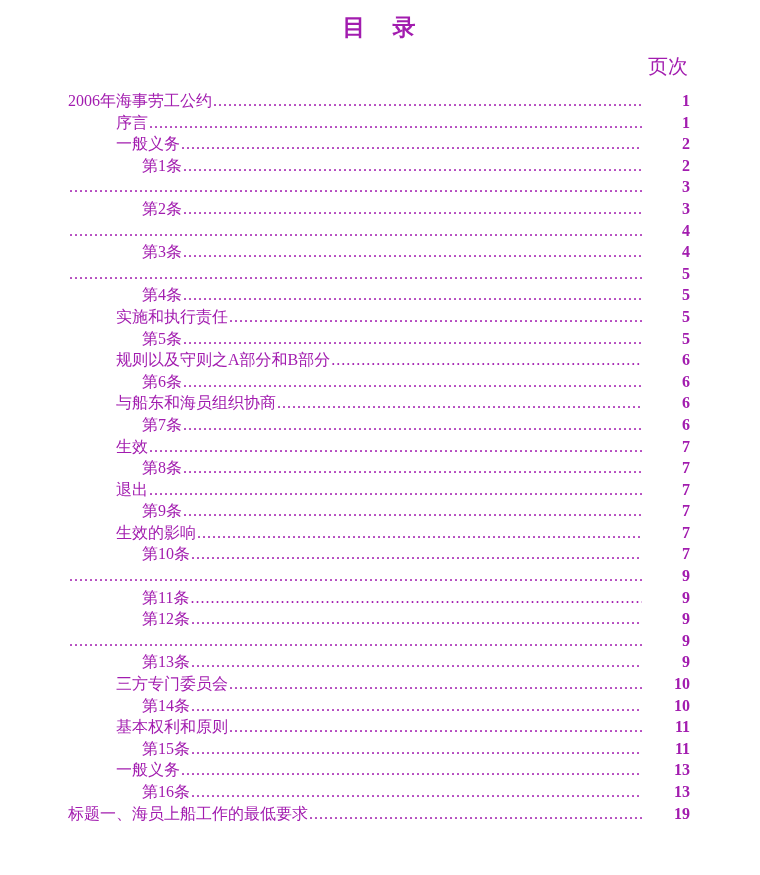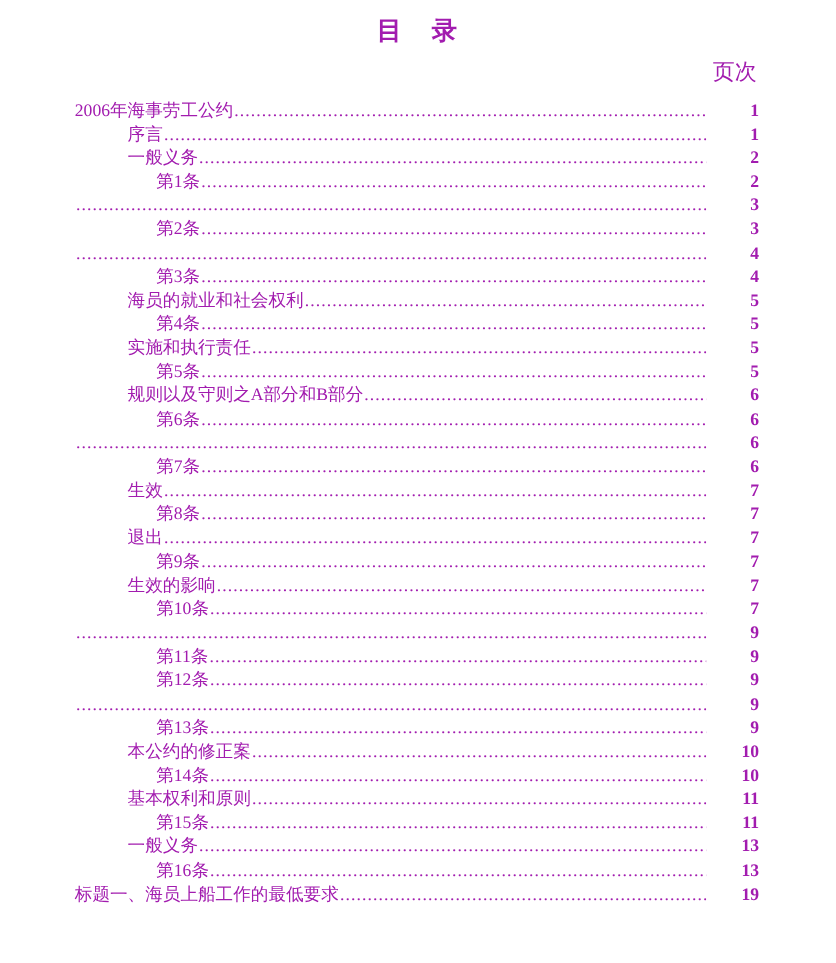--- a/index.html
+++ b/index.html
@@ -110,21 +110,20 @@
       <div class="toc-row lvl-1">
     <span class="dots"></span>
     <span class="pagenum">4</span>
   </div>
       <div class="toc-row lvl-2">
     <span class="entry-label">第3条</span>
     <span class="dots"></span>
     <span class="pagenum">4</span>
   </div>
       <div class="toc-row lvl-1">
-    <span class="entry-label">海员的就业和社会权利</span>
     <span class="dots"></span>
     <span class="pagenum">5</span>
   </div>
       <div class="toc-row lvl-2">
     <span class="entry-label">第4条</span>
     <span class="dots"></span>
     <span class="pagenum">5</span>
   </div>
       <div class="toc-row lvl-1">
     <span class="entry-label">实施和执行责任</span>
@@ -140,20 +139,21 @@
     <span class="entry-label">规则以及守则之A部分和B部分</span>
     <span class="dots"></span>
     <span class="pagenum">6</span>
   </div>
       <div class="toc-row lvl-2">
     <span class="entry-label">第6条</span>
     <span class="dots"></span>
     <span class="pagenum">6</span>
   </div>
       <div class="toc-row lvl-1">
+    <span class="entry-label">与船东和海员组织协商</span>
     <span class="dots"></span>
     <span class="pagenum">6</span>
   </div>
       <div class="toc-row lvl-2">
     <span class="entry-label">第7条</span>
     <span class="dots"></span>
     <span class="pagenum">6</span>
   </div>
       <div class="toc-row lvl-1">
     <span class="entry-label">生效</span>
@@ -202,21 +202,21 @@
       <div class="toc-row lvl-1">
     <span class="dots"></span>
     <span class="pagenum">9</span>
   </div>
       <div class="toc-row lvl-2">
     <span class="entry-label">第13条</span>
     <span class="dots"></span>
     <span class="pagenum">9</span>
   </div>
       <div class="toc-row lvl-1">
-    <span class="entry-label">本公约的修正案</span>
+    <span class="entry-label">三方专门委员会</span>
     <span class="dots"></span>
     <span class="pagenum">10</span>
   </div>
       <div class="toc-row lvl-2">
     <span class="entry-label">第14条</span>
     <span class="dots"></span>
     <span class="pagenum">10</span>
   </div>
       <div class="toc-row lvl-1">
     <span class="entry-label">基本权利和原则</span>

